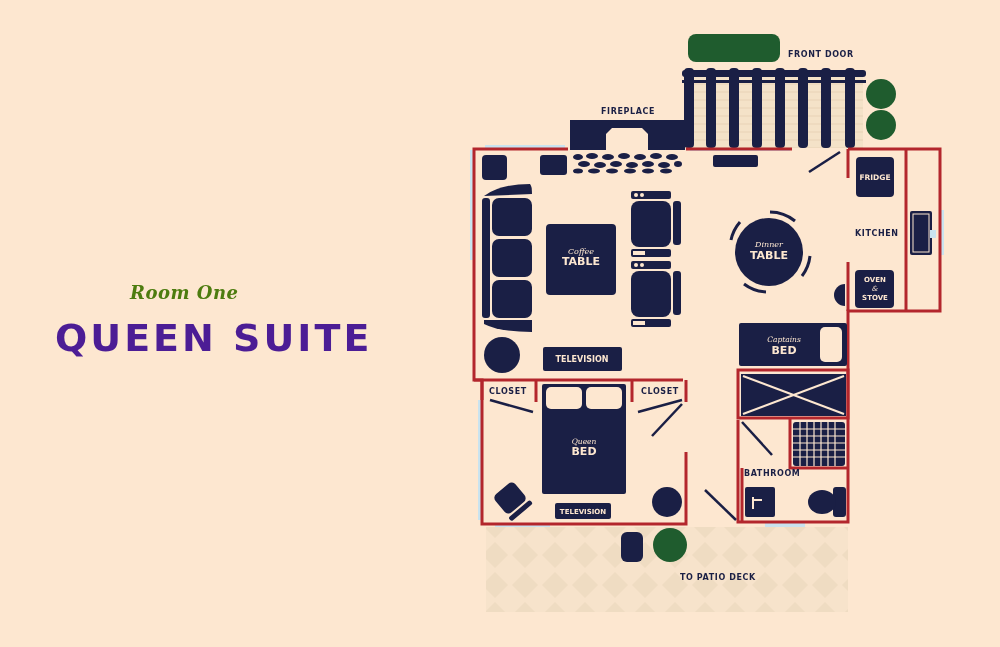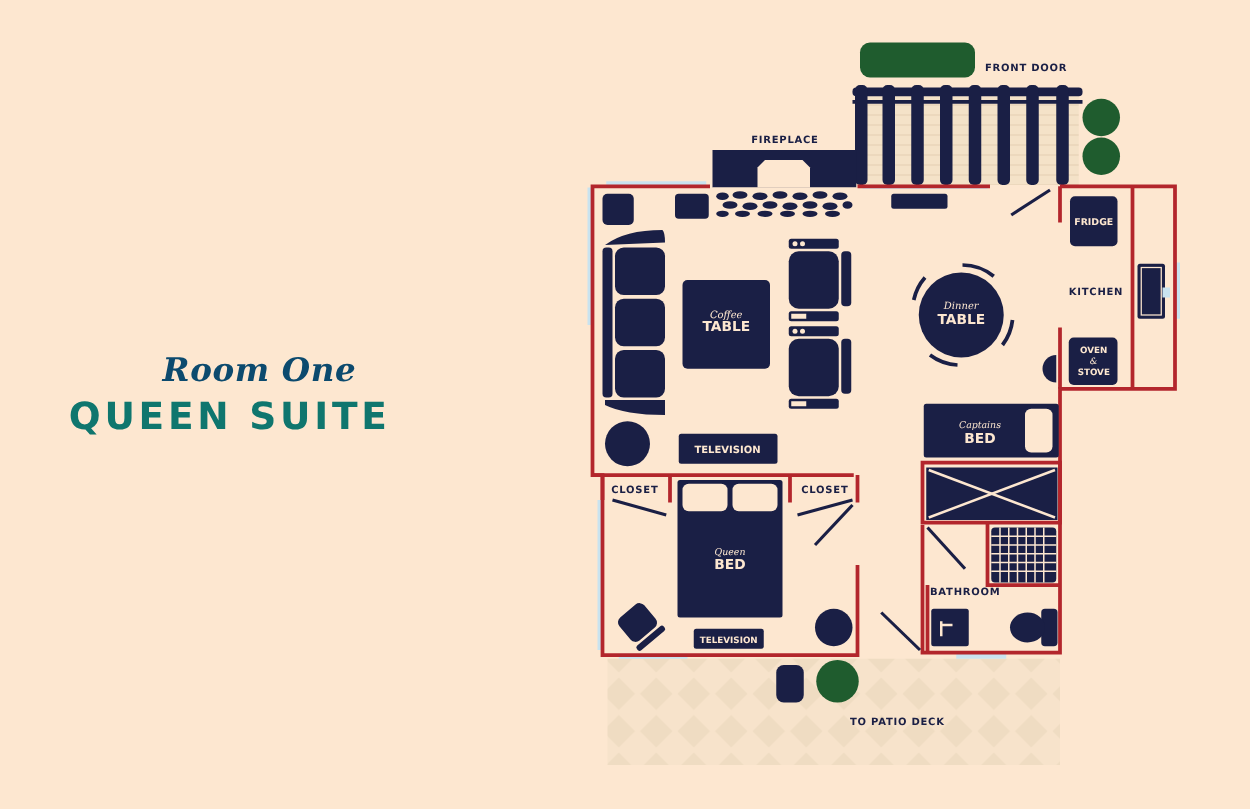--- a/index.html
+++ b/index.html
@@ -1,18 +1,18 @@
 <!DOCTYPE html>
 <html><head>
 <meta charset="utf-8">
 <style>
   html,body{margin:0;padding:0;}
   body{width:1000px;height:647px;background:#fde7d0;position:relative;overflow:hidden;font-family:"DejaVu Sans",sans-serif;}
-  .title-script{position:absolute;left:130px;top:282px;font-family:"DejaVu Serif",serif;font-style:italic;font-weight:bold;font-size:26px;color:#0c4a6e;letter-spacing:0.5px;}
-  .title-main{position:absolute;left:55px;top:316px;font-family:"DejaVu Sans",sans-serif;font-weight:bold;font-size:30px;color:#0f766e;letter-spacing:3px;}
+  .title-script{position:absolute;left:130px;top:282px;font-family:"DejaVu Serif",serif;font-style:italic;font-weight:bold;font-size:18px;color:#4d7c0f;letter-spacing:0.5px;}
+  .title-main{position:absolute;left:55px;top:316px;font-family:"DejaVu Sans",sans-serif;font-weight:bold;font-size:38px;color:#4c1d95;letter-spacing:3px;}
   svg{position:absolute;left:0;top:0;}
   .lbl{font-family:"DejaVu Sans",sans-serif;font-weight:bold;fill:#1a1f45;font-size:8px;letter-spacing:0.6px;}
   .inl{font-family:"DejaVu Sans",sans-serif;font-weight:bold;fill:#fde7d0;}
   .scr{font-family:"DejaVu Serif",serif;font-style:italic;fill:#fde7d0;}
 </style>
 </head>
 <body>
 
 <div class="title-script">Room One</div>
 <div class="title-main">QUEEN SUITE</div>

